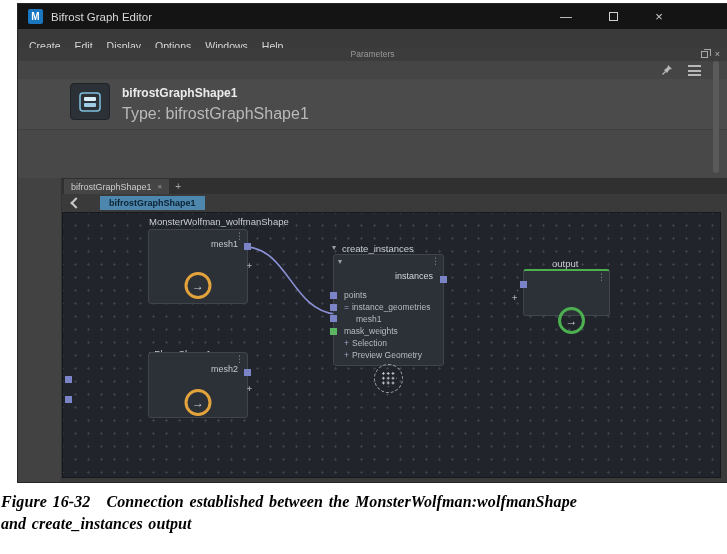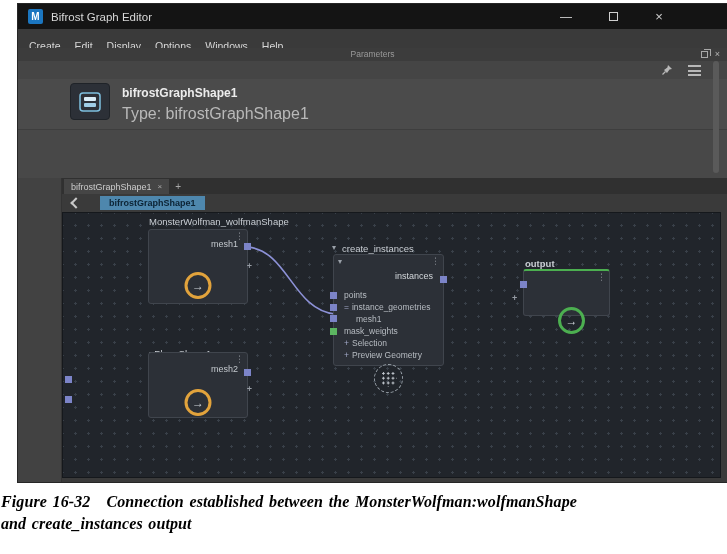--- a/index.html
+++ b/index.html
@@ -86,21 +86,21 @@
   .ci-out { right:10px; top:16px; color:#d2d6da; }
   .ci-rows { position:absolute; left:0; right:0; top:34px; }
   .ci-row { height:12px; display:flex; align-items:center; padding-left:10px; font-size:8.5px; color:#b7bcc2; cursor:pointer; }
   .ci-row.indent { padding-left:22px; }
   .ci-prefix { margin-right:3px; color:#a3a9c9; font-size:8.5px; }
   .dashed-circle { position:absolute; left:311px; top:151px; width:29px; height:29px; border:1.5px dashed #99a1a9; border-radius:50%; }
   .dashed-circle .dotgrid { position:absolute; left:5px; top:5px; right:5px; bottom:5px; border-radius:50%;
      background-image:radial-gradient(#c2c8cf 1px, transparent 1.2px); background-size:4.8px 4.8px; background-position:1px 1px; }
 
   .n-output { left:460px; top:56px; width:87px; height:47px; border-top:2px solid #4caf50; }
-  .t-output { left:462px; top:45px;font-weight:bold; }
+  .t-output { left:489px; top:45px; }
   .output-circle { position:absolute; left:495px; top:94px; width:27px; height:27px; border:3px solid #4caf50; border-radius:50%; display:flex; align-items:center; justify-content:center; }
 
   .edge-port { position:absolute; left:2px; }
   .edge-port.p1 { top:163px; }
   .edge-port.p2 { top:183px; }
 
   
   .caption { position:absolute; left:1px; top:491px; width:608px; color:#000;
              font-family:Liberation Serif, serif; font-style:italic; font-weight:bold;
              font-size:16px; line-height:22px; letter-spacing:0.1px; word-spacing:1.5px; }

